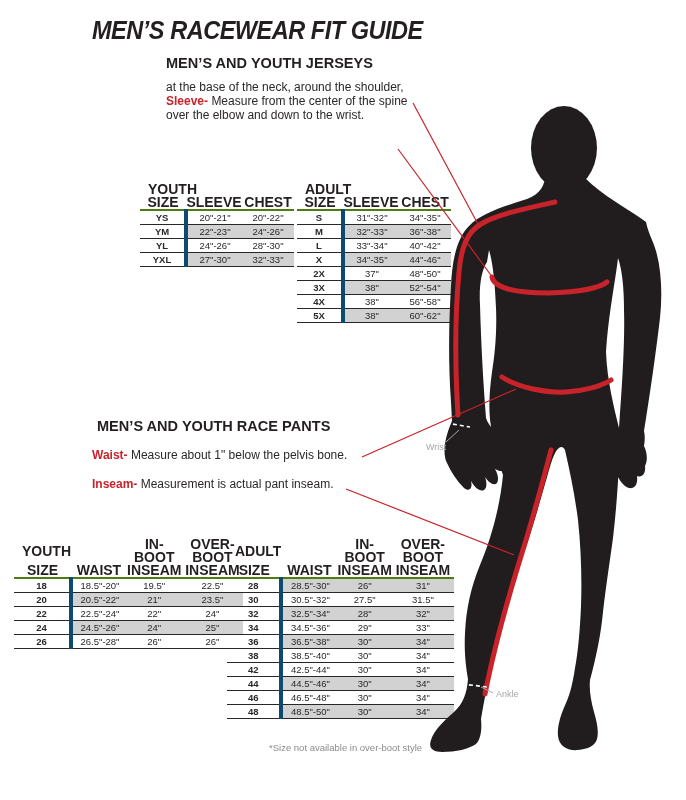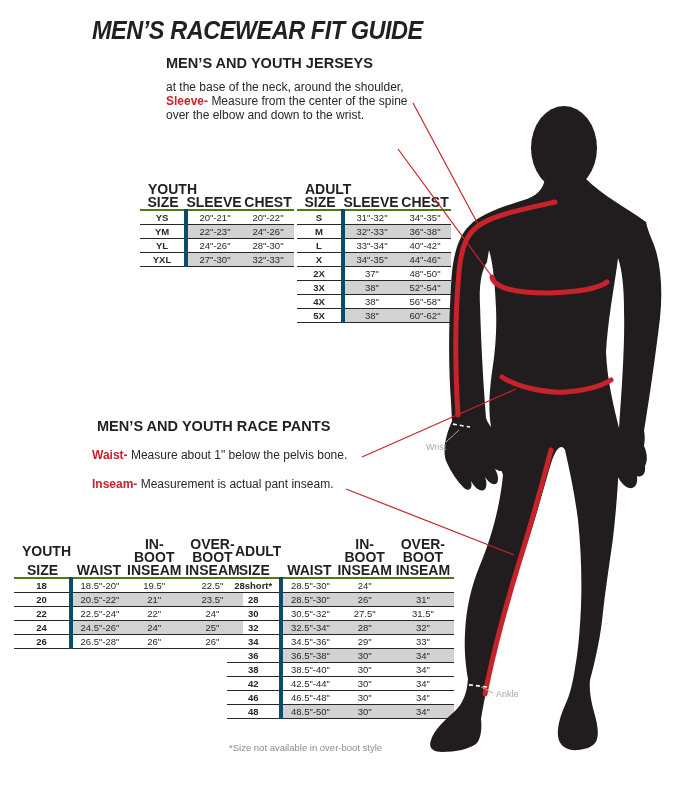--- a/index.html
+++ b/index.html
@@ -24,21 +24,21 @@
   .tblwrap th{font-size:14px;font-weight:bold;text-align:center;padding:0;height:13px;
               line-height:13px;color:#231f20;overflow:hidden;}
   .tblwrap th.lbl{text-align:left;padding-left:8px;}
   .tblwrap thead tr.hdr2 th{border-bottom:2px solid #4d7c0f;}
   .tblwrap tbody td{font-size:9.5px;text-align:center;height:13px;line-height:13px;
                     padding:0;border-bottom:1px solid #2a2627;color:#2b2728;
                     white-space:nowrap;overflow:hidden;}
   .tblwrap tbody td:first-child{font-weight:bold;border-right:4px solid #0c4a6e;}
   .tblwrap tbody tr.shaded td:not(:first-child){background:#d2d2d3;}
 
-  #footnote{font-size:9.5px;color:#8d8b8c;white-space:nowrap;}
+  #footnote{font-size:9.5px;color:#8d8b8c;white-space:nowrap;margin-left:40px;}
 
   #figure-svg{left:0;top:0;width:686px;height:800px;pointer-events:none;}
   .figlabel{font-size:9px;fill:#a9a7a8;font-family:"Liberation Sans",sans-serif;}
 </style>
 </head>
 <body>
 
 <div id="page">
 
   <div id="title" class="abs">MEN’S RACEWEAR FIT GUIDE</div>
@@ -242,26 +242,20 @@
           <th>OVER-BOOT</th>
         </tr>
         <tr class="hdr2">
           <th>SIZE</th>
           <th>WAIST</th>
           <th>INSEAM</th>
           <th>INSEAM</th>
         </tr>
       </thead>
       <tbody>
-          <tr>
-            <td>28short*</td>
-            <td>28.5"-30"</td>
-            <td>24"</td>
-            <td></td>
-          </tr>
           <tr class="shaded">
             <td>28</td>
             <td>28.5"-30"</td>
             <td>26"</td>
             <td>31"</td>
           </tr>
           <tr>
             <td>30</td>
             <td>30.5"-32"</td>
             <td>27.5"</td>
@@ -287,20 +281,26 @@
           </tr>
           <tr>
             <td>38</td>
             <td>38.5"-40"</td>
             <td>30"</td>
             <td>34"</td>
           </tr>
           <tr>
             <td>42</td>
             <td>42.5"-44"</td>
+            <td>30"</td>
+            <td>34"</td>
+          </tr>
+          <tr class="shaded">
+            <td>44</td>
+            <td>44.5"-46"</td>
             <td>30"</td>
             <td>34"</td>
           </tr>
           <tr>
             <td>46</td>
             <td>46.5"-48"</td>
             <td>30"</td>
             <td>34"</td>
           </tr>
           <tr class="shaded">

